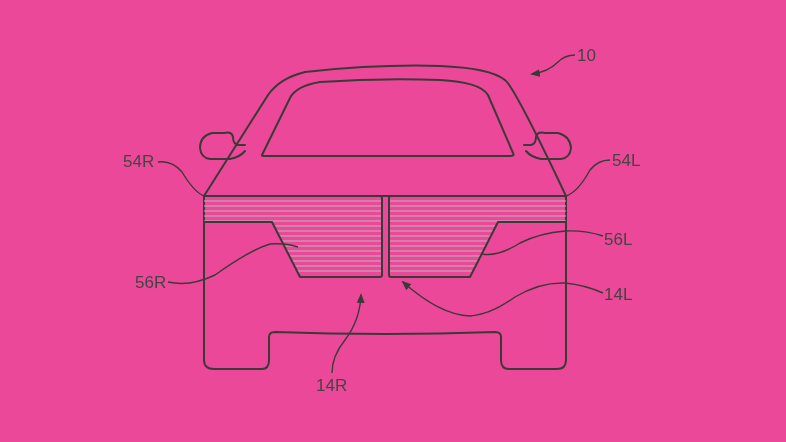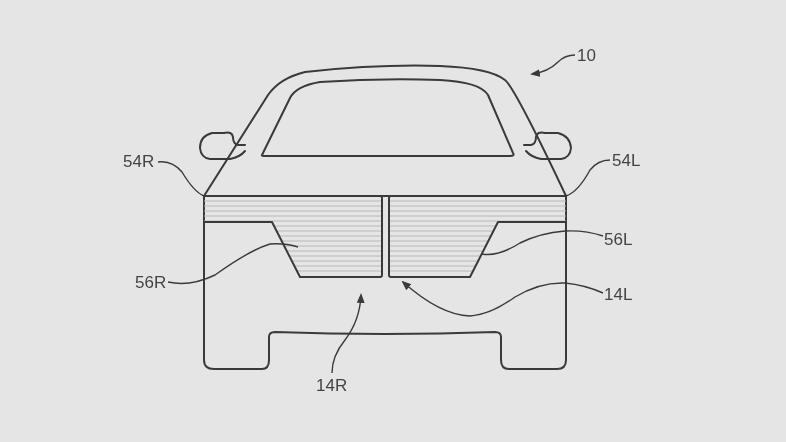--- a/index.html
+++ b/index.html
@@ -1,17 +1,17 @@
 <!DOCTYPE html>
 <html><head>
 <meta charset="utf-8">
 <style>
   html, body { margin: 0; padding: 0; background: #ffffff; }
   body { width: 786px; height: 442px; overflow: hidden; }
-  .figure { position: relative; width: 786px; height: 442px; background: #e5e5e5; }
+  .figure { position: relative; width: 786px; height: 442px; background: #ec4899; }
   svg { position: absolute; left: 0; top: 0; }
   .ln { fill: none; stroke: #3a3a3a; stroke-width: 2; stroke-linejoin: round; stroke-linecap: round; }
   .thin { fill: none; stroke: #3a3a3a; stroke-width: 1.4; }
   .hatch { stroke: #b8b8b8; stroke-width: 1; }
   .label { font-family: "Liberation Sans", sans-serif; font-size: 17px; fill: #444444; }
 </style>
 </head>
 <body>
 
 <div class="figure">

